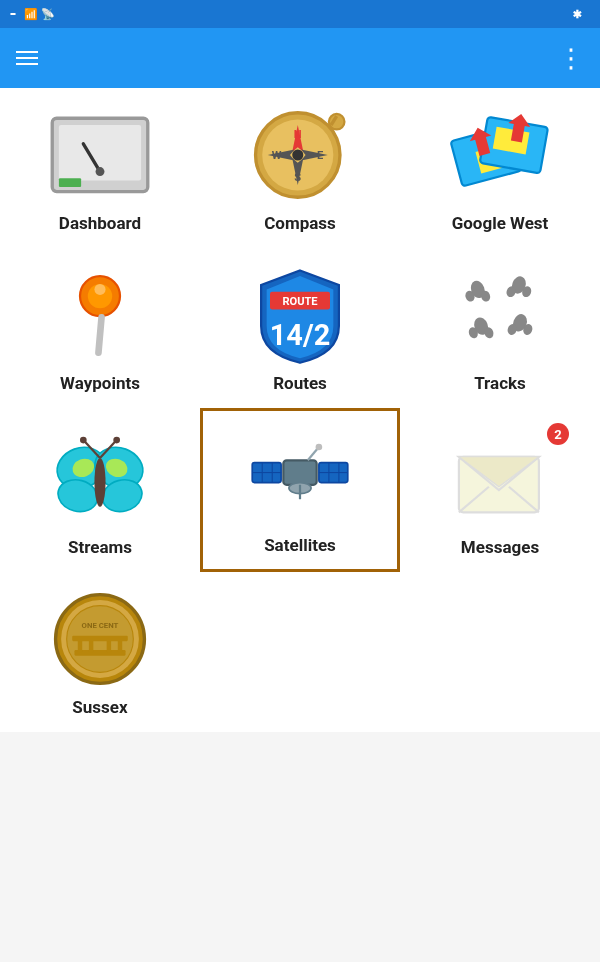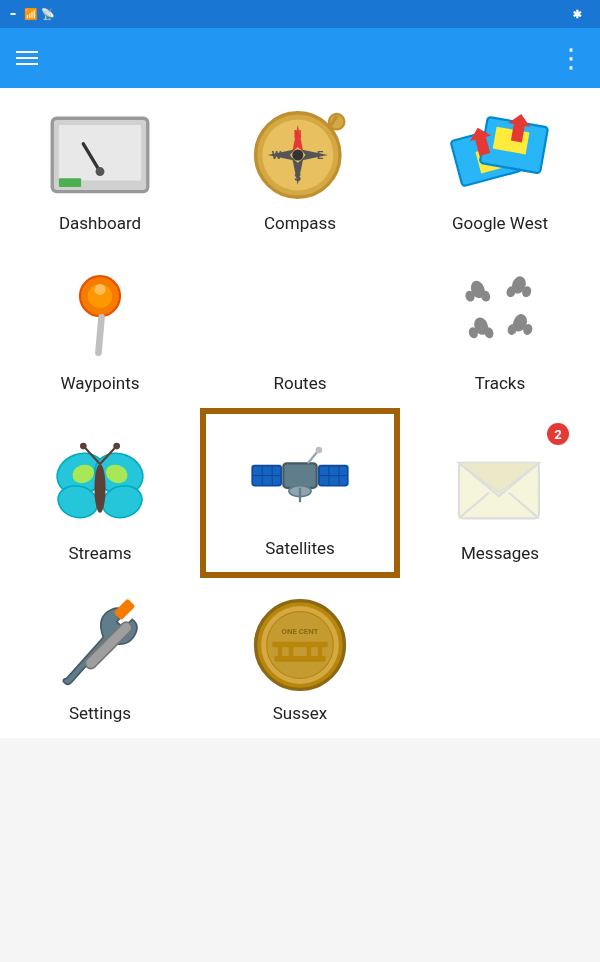--- a/index.html
+++ b/index.html
@@ -75,35 +75,35 @@
       display: flex;
       flex-direction: column;
       align-items: center;
       justify-content: flex-end;
       padding: 16px 10px 14px;
       cursor: pointer;
       border: 1px solid transparent;
       position: relative;
     }
     .grid-item.selected {
-      border: 6px solid #a16207;
+      border: 3px solid #a16207;
     }
 
     .item-icon {
       width: 100px;
       height: 100px;
       display: flex;
       align-items: center;
       justify-content: center;
       margin-bottom: 8px;
     }
     .item-label {
       font-size: 17px;
       color: #222;
-      font-weight: 400;
+      font-weight: 700;
     }
 
     
     .badge {
       position: absolute;
       top: 14px;
       right: 30px;
       background: #e53935;
       color: white;
       border-radius: 50%;
@@ -203,20 +203,32 @@
         <ellipse cx="45" cy="28" rx="18" ry="18" fill="#f57c00" stroke="#e65100" stroke-width="2"></ellipse>
         <ellipse cx="45" cy="28" rx="11" ry="11" fill="#ff9800"></ellipse>
         <rect x="42" y="44" width="6" height="38" rx="3" fill="#c0c0c0" transform="rotate(5 45 63)"></rect>
         <ellipse cx="45" cy="22" rx="5" ry="5" fill="#ffcc80" opacity="0.7"></ellipse>
       </svg>
     </div>
     <div class="item-label">Waypoints</div>
   </div>
     <div class="grid-item">
 
+    <div class="item-icon">
+      <svg viewBox="0 0 90 90" xmlns="http://www.w3.org/2000/svg">
+
+        <path d="M45,5 L80,18 L80,55 Q80,80 45,88 Q10,80 10,55 L10,18 Z" fill="#1565c0" stroke="#0d47a1" stroke-width="2"></path>
+        <path d="M45,10 L75,22 L75,55 Q75,77 45,84 Q15,77 15,55 L15,22 Z" fill="#1e88e5"></path>
+
+        <rect x="18" y="24" width="54" height="16" rx="2" fill="#e53935"></rect>
+        <text x="45" y="36" text-anchor="middle" font-size="10" font-weight="bold" fill="white">ROUTE</text>
+
+        <text x="45" y="72" text-anchor="middle" font-size="26" font-weight="bold" fill="white">14/2</text>
+      </svg>
+    </div>
     <div class="item-label">Routes</div>
   </div>
     <div class="grid-item">
 
     <div class="item-icon">
       <svg viewBox="0 0 90 90" xmlns="http://www.w3.org/2000/svg">
 
         <ellipse cx="25" cy="22" rx="6" ry="8" fill="#888" transform="rotate(-20 25 22)"></ellipse>
         <ellipse cx="18" cy="28" rx="4" ry="5" fill="#888" transform="rotate(-20 18 28)"></ellipse>
         <ellipse cx="32" cy="28" rx="4" ry="5" fill="#888" transform="rotate(-20 32 28)"></ellipse>
@@ -298,33 +310,20 @@
         <polygon points="8,25 44,52 80,25" fill="#ece9c8" stroke="#ddd" stroke-width="1"></polygon>
       </svg>
     </div>
     <div class="item-label">Messages</div>
   </div>
     <div class="grid-item">
 
     <div class="item-icon">
       <svg viewBox="0 0 90 90" xmlns="http://www.w3.org/2000/svg">
 
-        <path d="M15,75 L48,38 Q42,22 52,15 Q62,8 68,16 L60,24 L66,30 L74,22 Q82,28 75,38 Q68,48 52,42 L19,79 Q16,82 13,79 Q10,76 15,75 Z" fill="#607d8b" stroke="#455a64" stroke-width="1.5"></path>
-
-        <rect x="48" y="18" width="10" height="55" rx="5" fill="#9e9e9e" stroke="#757575" stroke-width="1.5" transform="rotate(45 53 45)"></rect>
-        <rect x="62" y="4" width="10" height="18" rx="2" fill="#f57c00" transform="rotate(45 67 13)"></rect>
-      </svg>
-    </div>
-    <div class="item-label">Settings</div>
-  </div>
-    <div class="grid-item">
-
-    <div class="item-icon">
-      <svg viewBox="0 0 90 90" xmlns="http://www.w3.org/2000/svg">
-
         <circle cx="45" cy="45" r="40" fill="#b8860b" stroke="#8b6914" stroke-width="3"></circle>
         <circle cx="45" cy="45" r="35" fill="#d4a843"></circle>
         <circle cx="45" cy="45" r="30" fill="#c49b30" stroke="#b8860b" stroke-width="1"></circle>
 
         <rect x="22" y="55" width="46" height="5" rx="1" fill="#b8860b"></rect>
         <rect x="25" y="45" width="4" height="12" rx="1" fill="#b8860b"></rect>
         <rect x="35" y="45" width="4" height="12" rx="1" fill="#b8860b"></rect>
         <rect x="51" y="45" width="4" height="12" rx="1" fill="#b8860b"></rect>
         <rect x="61" y="45" width="4" height="12" rx="1" fill="#b8860b"></rect>
         <rect x="20" y="42" width="50" height="5" rx="1" fill="#b8860b"></rect>

